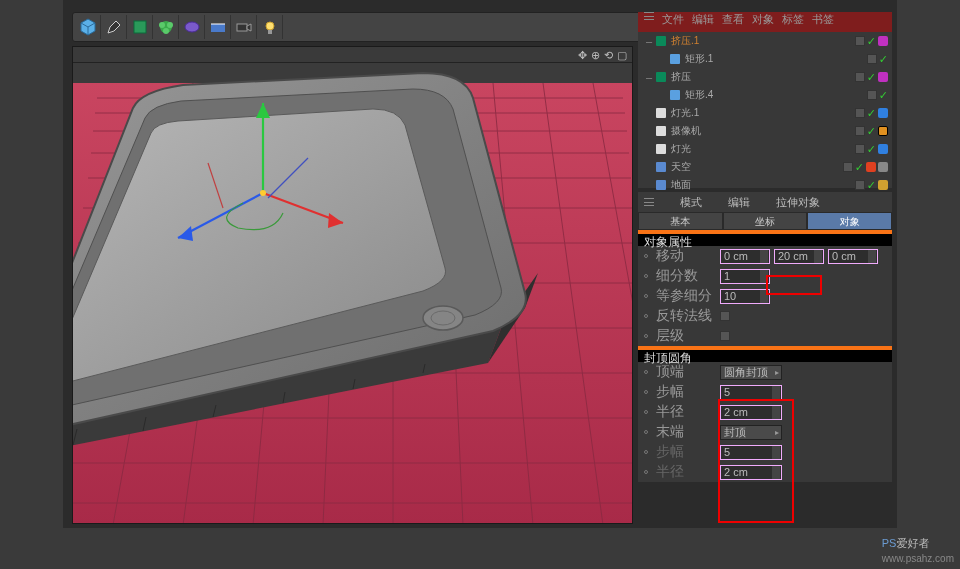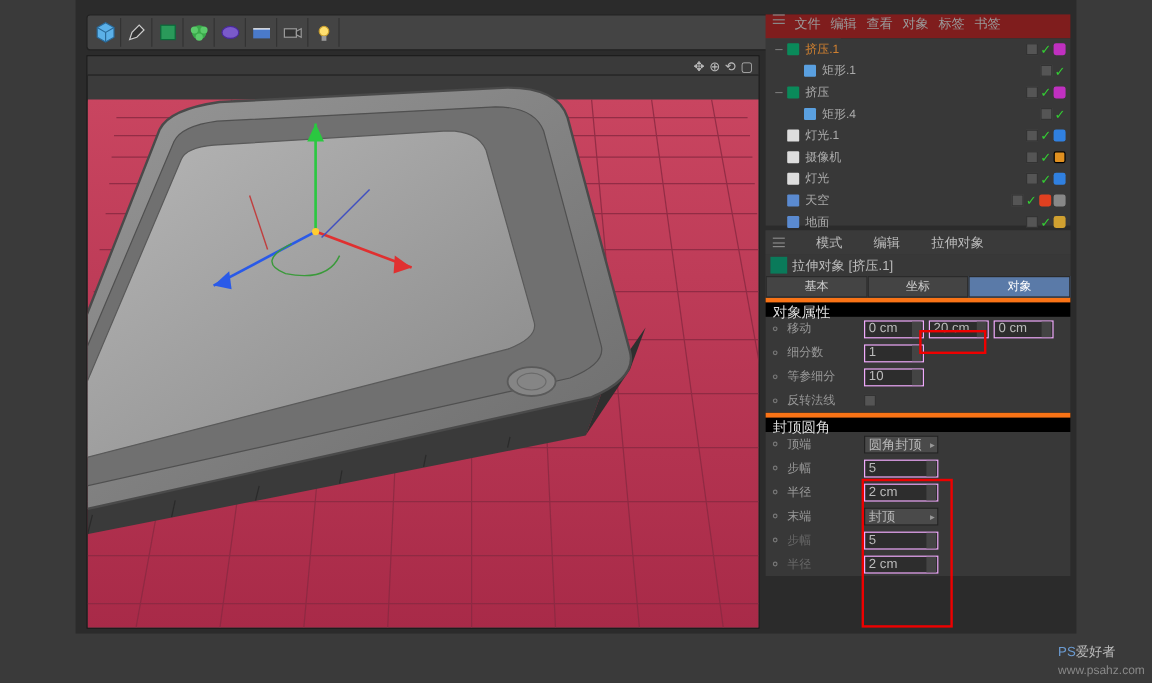--- a/index.html
+++ b/index.html
@@ -28,21 +28,21 @@
 .chk{width:10px;height:10px;background:#555;border:1px solid #333}
 .attr-panel{background:#383838;margin-top:4px}
 .attr-header{height:20px;display:flex;align-items:center;gap:26px;padding-left:6px;background:#3a3a3a;font-size:10px}
 .attr-title{height:18px;display:flex;align-items:center;padding-left:4px;background:#383838;font-size:10px}
 .attr-title .ic{width:14px;height:14px;background:#0a7a5a;margin-right:4px}
 .tabs{display:flex;height:18px}
 .tab{flex:1;text-align:center;line-height:18px;background:#444;border:1px solid #2a2a2a;font-size:10px;color:#ccc}
 .tab.active{background:#5a7aa8;color:#fff}
 .section-h{background:#000000;height:16px;line-height:16px;padding-left:6px;font-size:12px;color:#ddd;border-top:4px solid #f97316}
 .prop-row{display:flex;align-items:center;height:20px;padding-left:6px;gap:4px}
-.prop-label{width:60px;font-size:10px;color:#999}
+.prop-label{width:60px;font-size:14px;color:#999}
 .prop-label.dis{color:#666}
 .num-field{width:50px;height:15px;background:#2d2d2d;border:1px solid #f0abfc;display:flex;align-items:center;padding:0 3px;font-size:10px;color:#ccc;position:relative}
 .num-field .spin{position:absolute;right:1px;width:8px;height:13px;background:#444}
 .num-field.dis{color:#666}
 .drop-field{width:62px;height:15px;background:#4a4a4a;border:1px solid #222;font-size:10px;color:#ddd;padding:0 3px;display:flex;align-items:center;position:relative}
 .drop-field .ar{position:absolute;right:2px;font-size:8px;color:#999}
 .redbox{position:absolute;border:2px solid #e00;pointer-events:none}
 .wm{position:absolute;right:6px;bottom:4px;font-size:12px;color:#888}
 .wm b{color:#6b9bd1;font-weight:normal}
 .hamb{display:inline-block;width:10px;height:8px;border-top:1px solid #888;border-bottom:1px solid #888;position:relative}
@@ -328,24 +328,20 @@
         </div>
       </div>
 
   <div class="attr-panel">
     <div class="attr-header">
       <span class="hamb"></span>
       <span>模式</span>
       <span>编辑</span>
       <span>拉伸对象</span>
     </div>
-    <div class="attr-title">
-      <span class="ic"></span>
-      <span>拉伸对象 [挤压.1]</span>
-    </div>
     <div class="tabs">
       <div class="tab">基本</div>
       <div class="tab">坐标</div>
       <div class="tab active">对象</div>
     </div>
     <div class="section-h">对象属性</div>
     <div class="prop-row">
       <span class="circ"></span>
       <span class="prop-label">移动</span>
       <div class="num-field">
@@ -375,20 +371,25 @@
       <div class="num-field">
             <span>10</span>
             <span class="spin"></span>
           </div>
     </div>
     <div class="prop-row">
       <span class="circ"></span>
       <span class="prop-label">反转法线</span>
       <div class="chk"></div>
     </div>
+    <div class="prop-row">
+      <span class="circ"></span>
+      <span class="prop-label">层级</span>
+      <div class="chk"></div>
+    </div>
 
     <div class="section-h">封顶圆角</div>
     <div class="prop-row">
       <span class="circ"></span>
       <span class="prop-label">顶端</span>
       <div class="drop-field">
             <span>圆角封顶</span>
             <span class="ar">▸</span>
           </div>
     </div>

